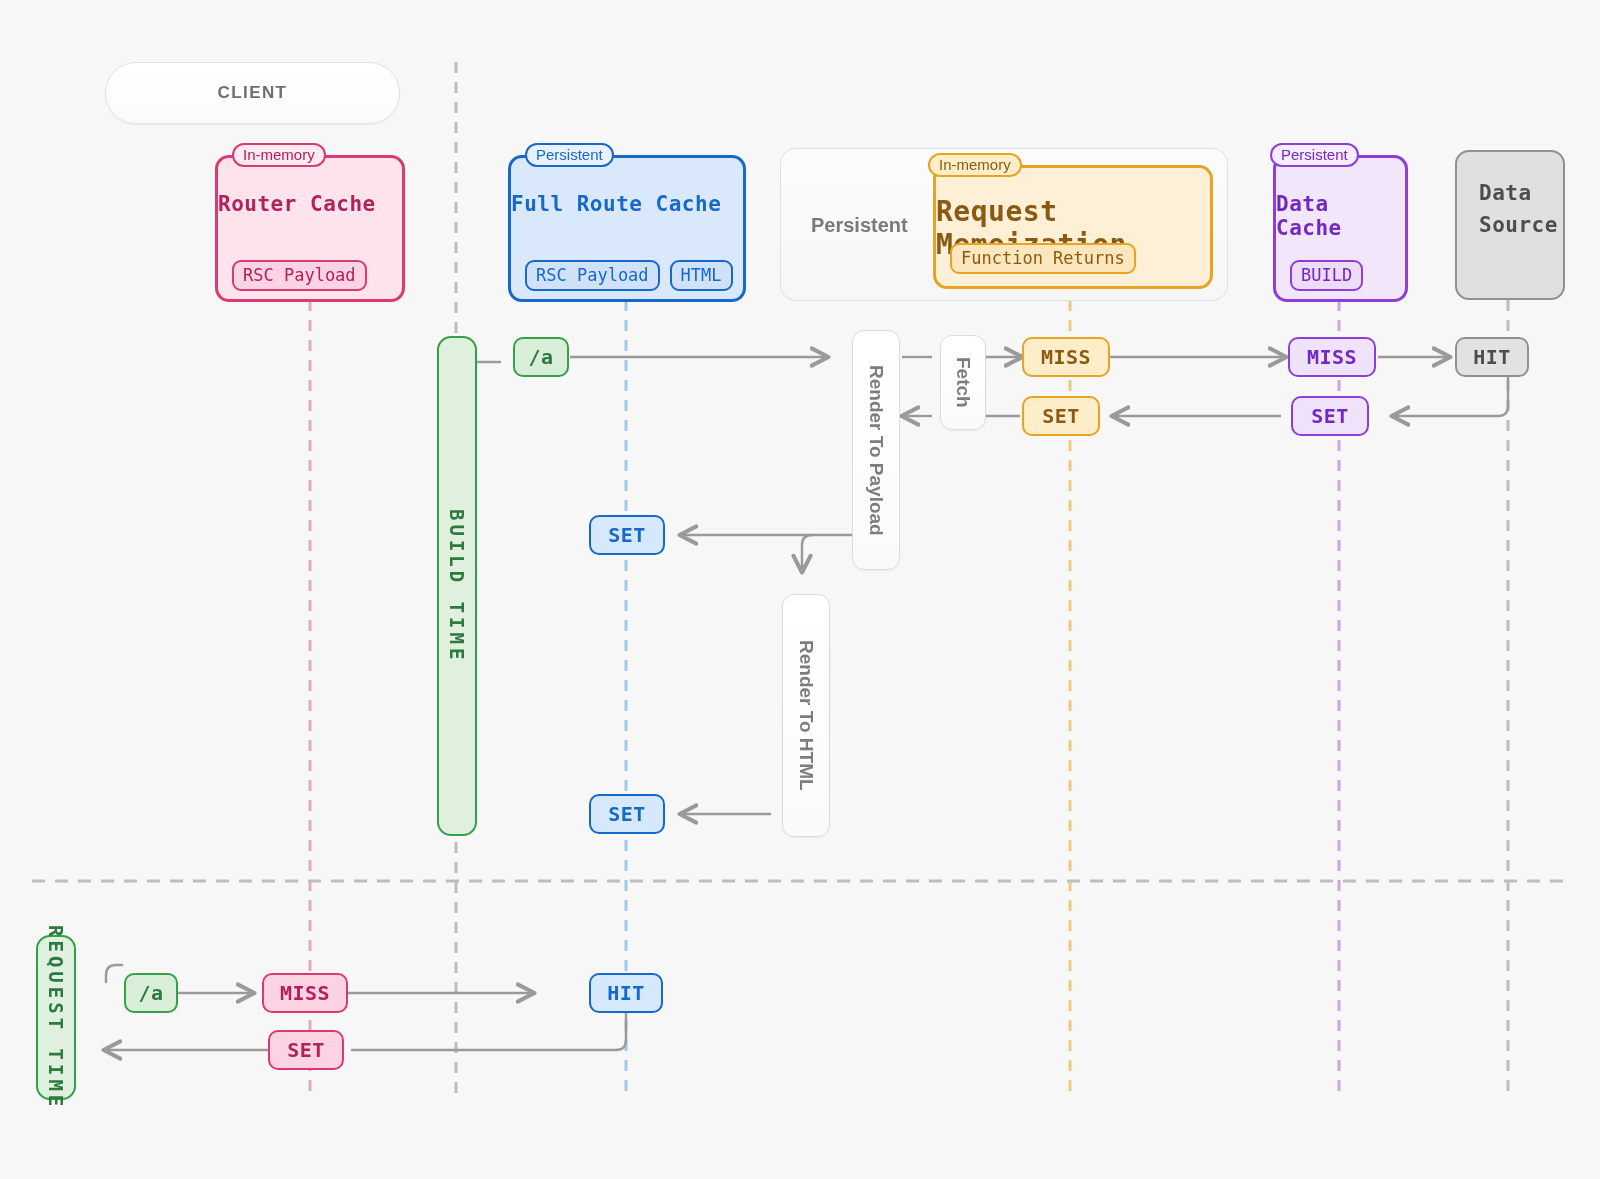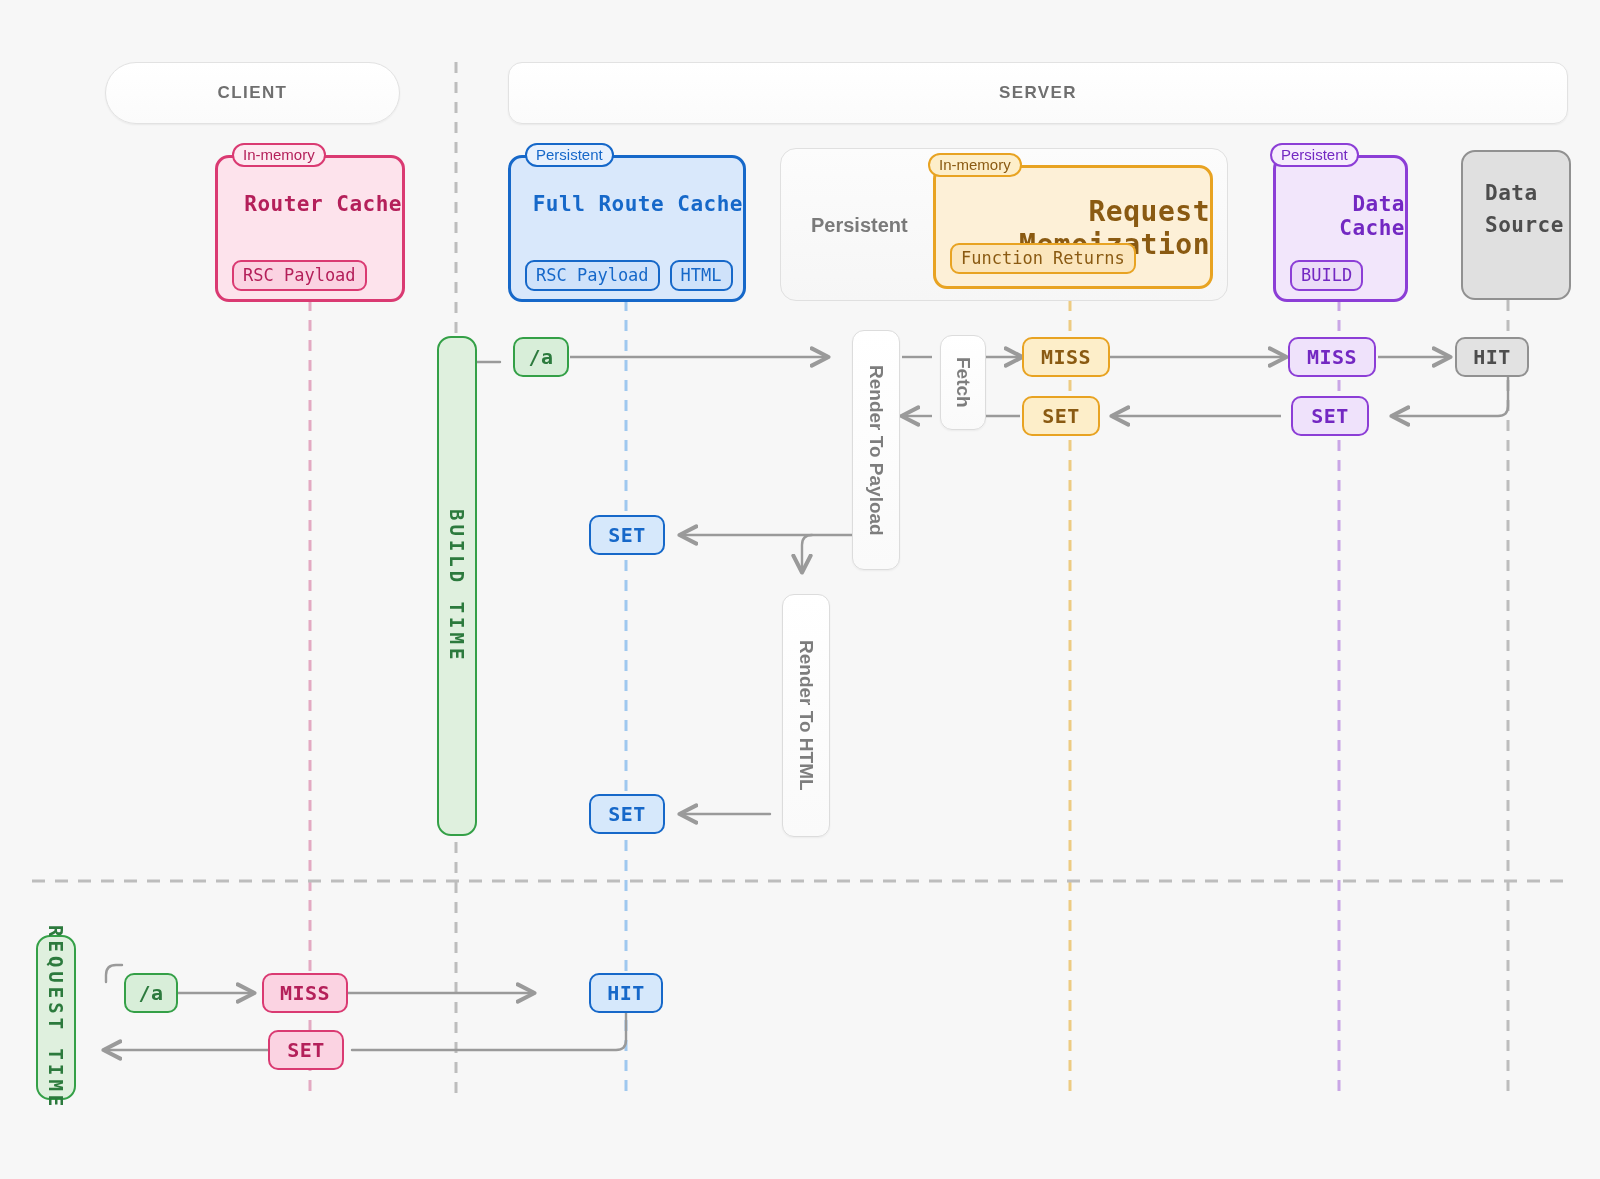--- a/index.html
+++ b/index.html
@@ -26,21 +26,21 @@
 
   
   .card{
     position:absolute;
     border-radius:14px;
     border:3px solid;
     box-sizing:border-box;
   }
   .card .title{
     position:absolute;left:0;right:0;top:34px;
-    text-align:right;
+    text-align:left;
     font-family:"DejaVu Sans Mono","Liberation Mono",monospace;
     font-weight:bold;font-size:21px;
     letter-spacing:.5px;
   }
   .badge-top{
     position:absolute;top:-15px;left:14px;
     border:2.5px solid;border-radius:12px;
     padding:1px 9px 2px 9px;
     font-size:15px;
     font-family:"Liberation Sans",sans-serif;
@@ -73,21 +73,21 @@
   .c-orange{background:#fdf0d7;border-color:#e8a322;}
   .c-orange .title{color:#8a5a12;}
   .c-orange .badge-top{border-color:#e8a322;color:#8a5a12;background:#fdeec9;}
   .c-orange .chip{border-color:#e8a322;color:#8a5a12;background:#fbe6bd;}
   
   .c-purple{background:#f2e6fb;border-color:#8c3ed6;}
   .c-purple .title{color:#7328c2;}
   .c-purple .badge-top{border-color:#8c3ed6;color:#7328c2;background:#f6ecfd;}
   .c-purple .chip{border-color:#8c3ed6;color:#7328c2;background:#ecdcf8;}
   
-  .c-gray{background:#e0e0e0;border-color:#919191;margin-left:6px;}
+  .c-gray{background:#e0e0e0;border-color:#919191;}
   .c-gray .title{color:#4d4d4d;}
 
   .card.datasource .title{
     top:26px;line-height:1.5;font-size:21px;text-align:left;left:22px;
   }
 
   
   .render-group{
     position:absolute;
     background:linear-gradient(#fcfcfc,#f6f6f6);
@@ -194,23 +194,20 @@
     <line x1="348" y1="993" x2="534" y2="993" stroke="#9a9a9a" stroke-width="2.4" marker-end="url(#ah)"></line>
 
     <path d="M626,1013 L626,1040 Q626,1050 616,1050 L352,1050" fill="none" stroke="#9a9a9a" stroke-width="2.4" stroke-linecap="round"></path>
     <line x1="268" y1="1050" x2="104" y2="1050" stroke="#9a9a9a" stroke-width="2.4" marker-end="url(#ah)"></line>
   </svg>
 
   <div class="zone-header" style="left:105px;top:62px;width:293px;height:60px;border-radius:31px;">
     <span>CLIENT</span>
   </div>
 
-  <div class="zone-header" style="left:508px;top:62px;width:1058px;height:60px;">
-    <span>SERVER</span>
-  </div>
 
   <div class="render-group" style="left:780px;top:148px;width:448px;height:153px;">
     <span class="rg-label">Persistent</span>
   </div>
 
   <div class="card c-pink" style="left:215px;top:155px;width:190px;height:147px;">
     <div class="badge-top">In-memory</div>
     <div class="title">Router Cache</div>
     <div class="chips">
       <div class="chip">RSC Payload</div>

